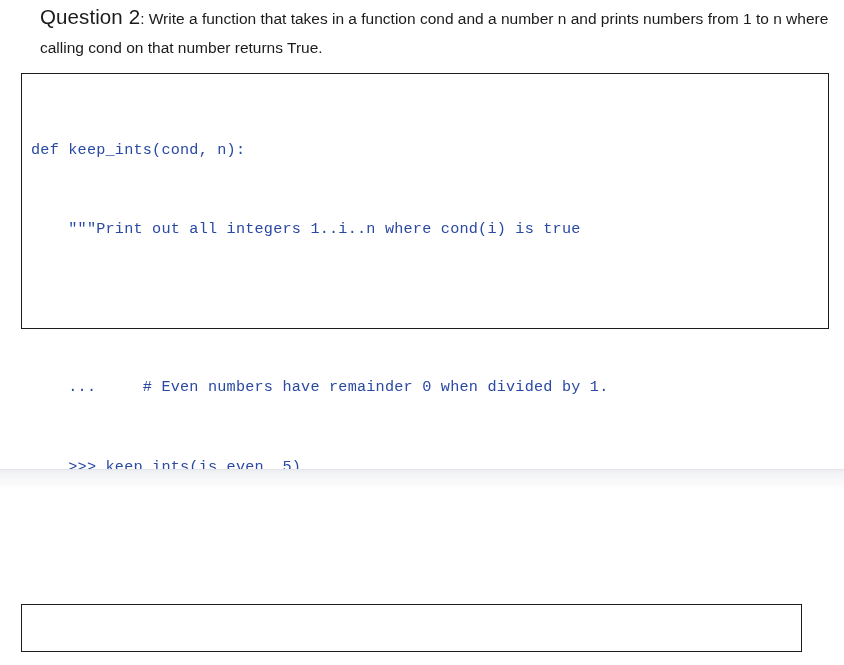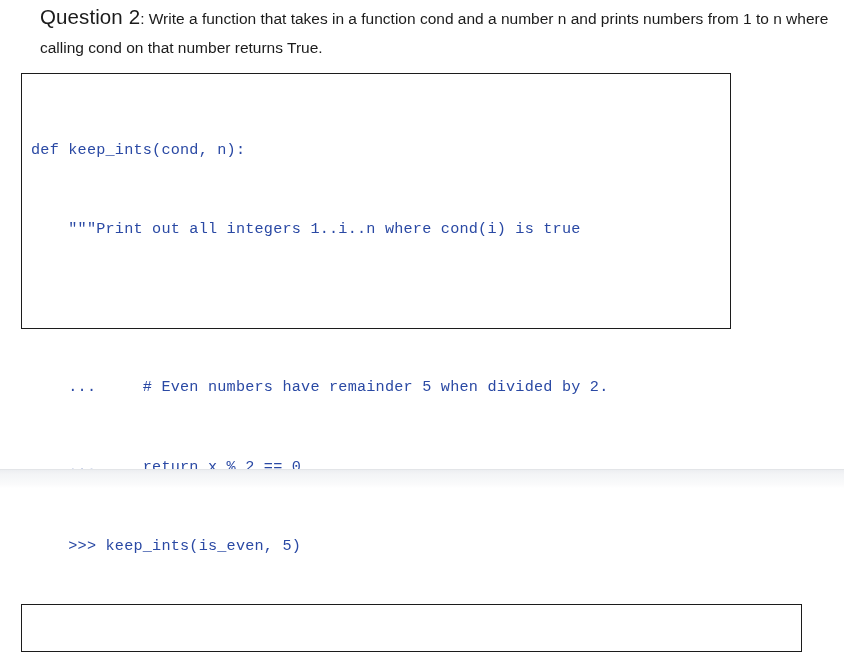--- a/index.html
+++ b/index.html
@@ -43,21 +43,21 @@
   
   .code-box {
     position: absolute;
     box-sizing: border-box;
     border: 1px solid #1c1c1c;
     background: #ffffff;
   }
   .code-box-main {
     left: 21px;
     top: 73px;
-    width: 710px;
+    width: 808px;
     height: 256px;
   }
   .code-box-answer {
     left: 21px;
     top: 604px;
     width: 781px;
     height: 48px;
   }
   .code-lines {
     position: absolute;
@@ -112,22 +112,21 @@
 
 <div class="question-block">
   <span class="question-label">Question 2</span><span class="question-colon">:</span><span class="question-text"> Write a function that takes in a function cond and a number n and prints numbers from 1 to n where calling cond on that number returns True.</span>
 </div>
 
 <div class="code-box code-box-main">
   <div class="code-lines">
     <div class="code-line">def keep_ints(cond, n):</div>
     <div class="code-line">    """Print out all integers 1..i..n where cond(i) is true</div>
     <div class="code-line"></div>
-    <div class="code-line">    ...     # Even numbers have remainder 5 when divided by 2.</div>
-    <div class="code-line">    ...     return x % 2 == 0</div>
+    <div class="code-line">    ...     # Even numbers have remainder 0 when divided by 1.</div>
     <div class="code-line">    &gt;&gt;&gt; keep_ints(is_even, 5)</div>
     
     
   </div>
 </div>
 
 <div class="separator">
   <div class="separator-top-rule"></div>
 </div>
 

